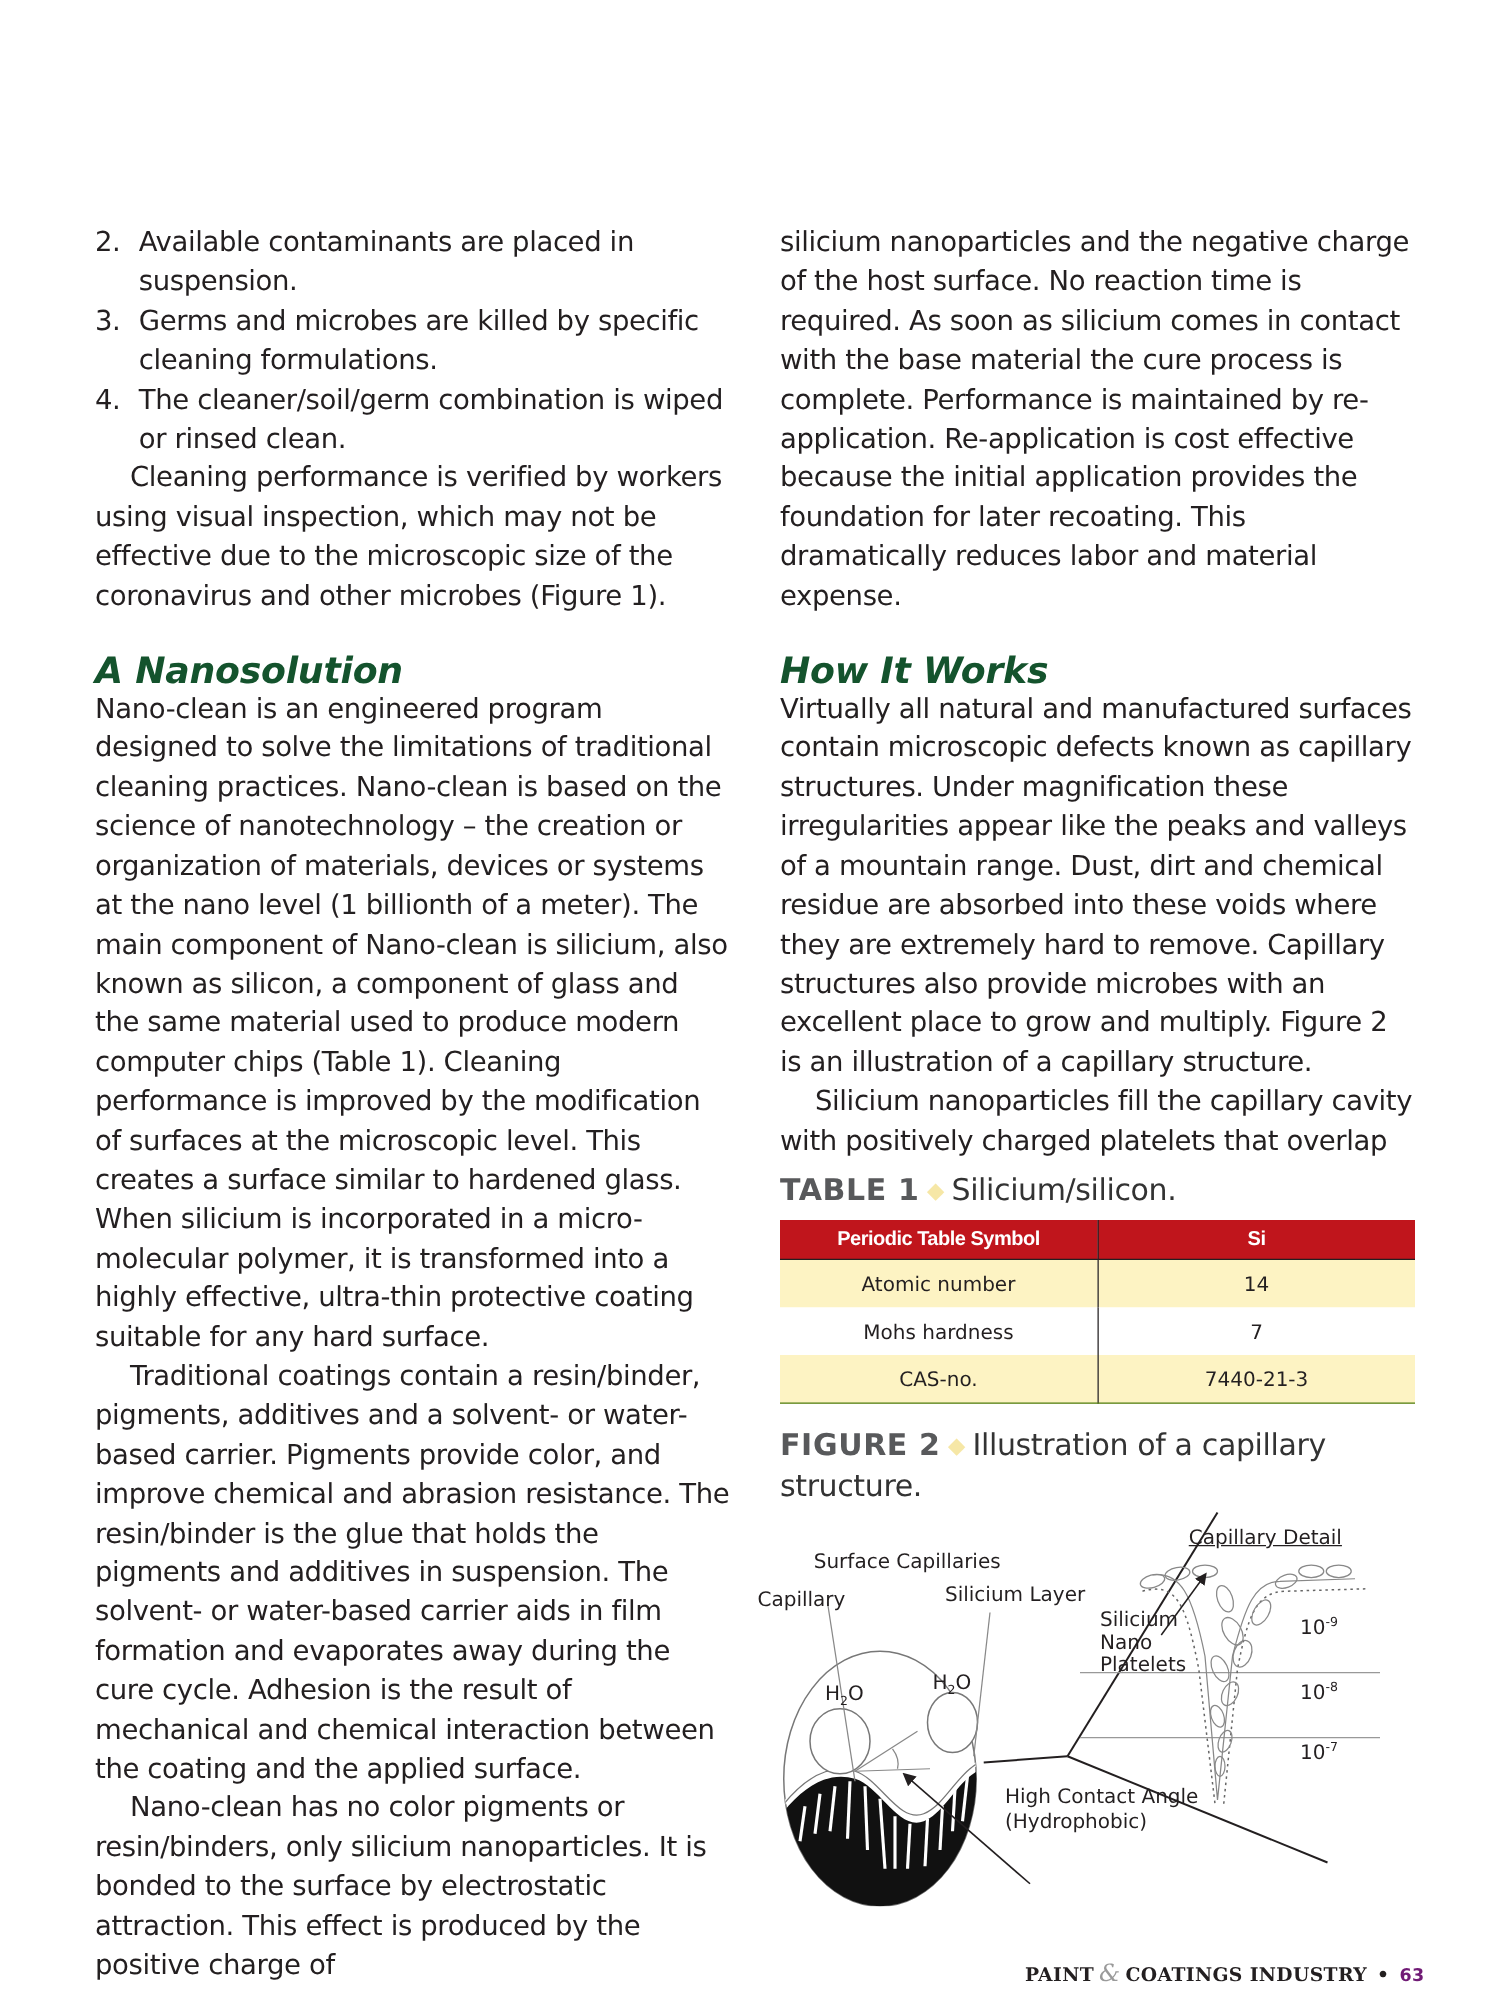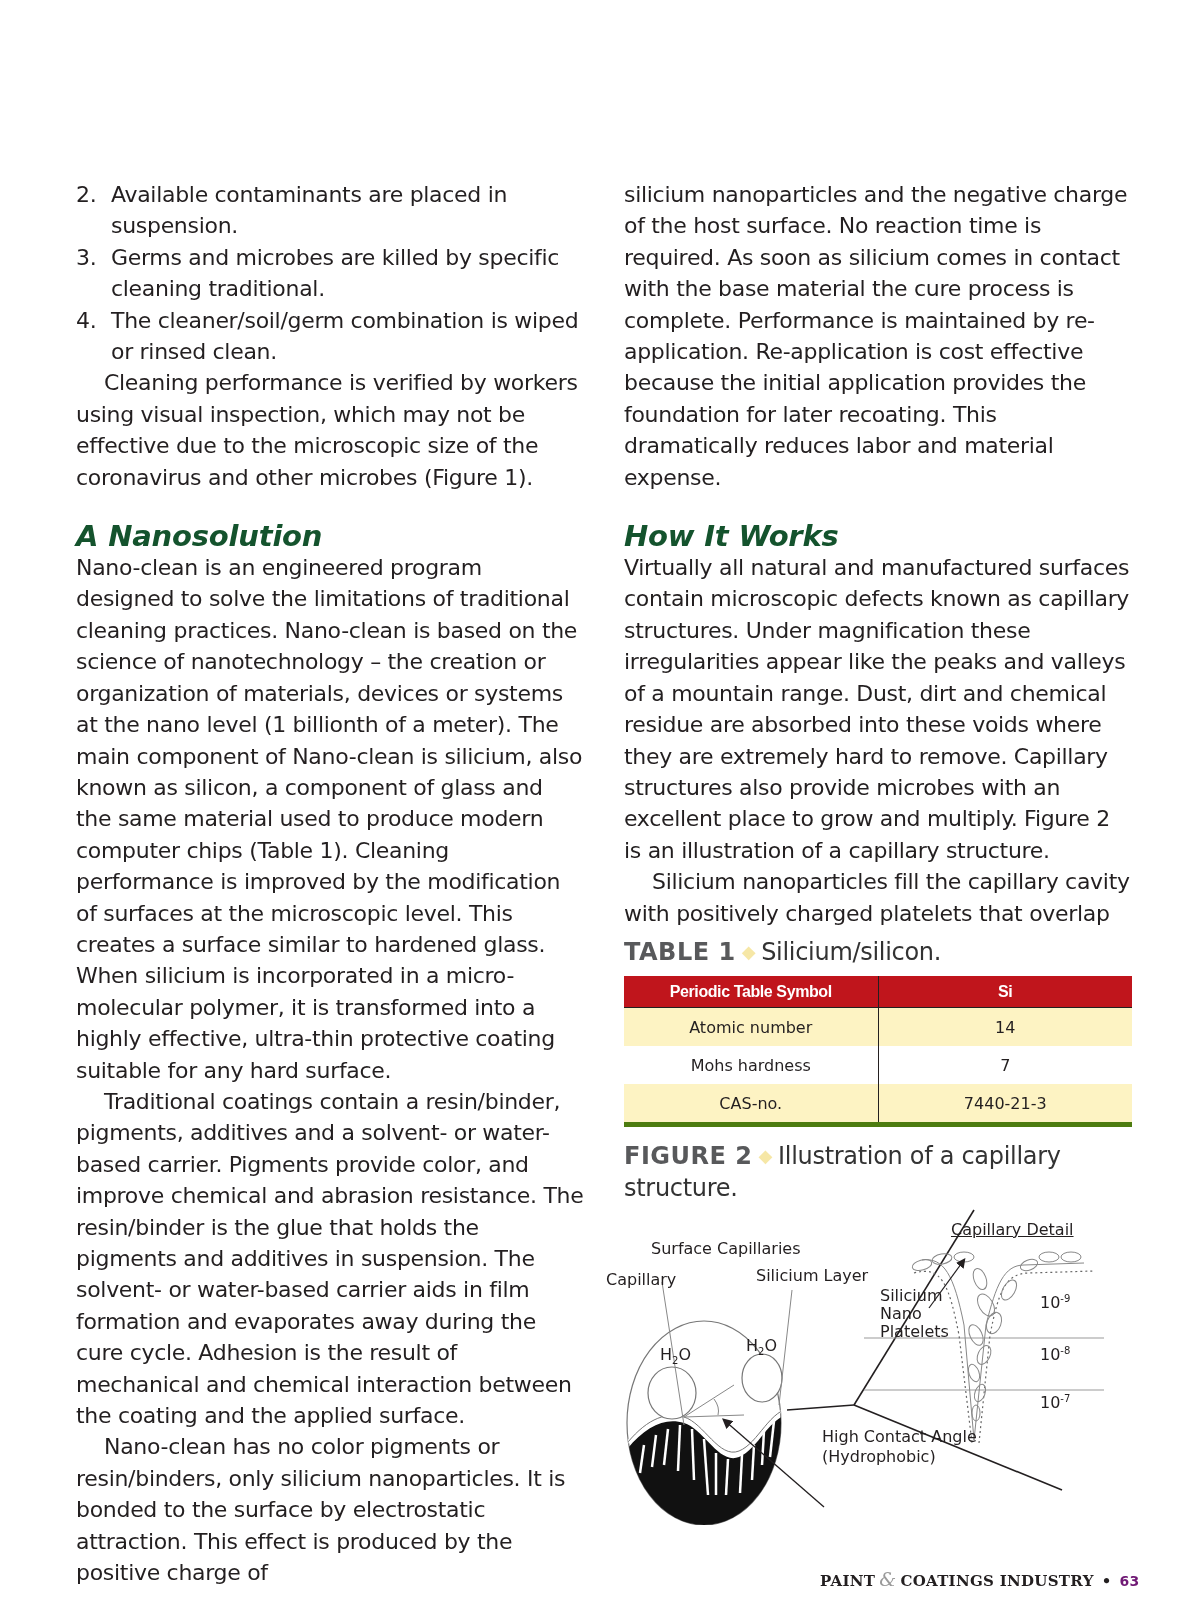--- a/index.html
+++ b/index.html
@@ -32,21 +32,21 @@
     border-collapse: collapse; font-size: 16px; text-align: center;
   }
   table.si th {
     background: #c0151c; color: #fff; font-family: "Liberation Sans Narrow", "Liberation Sans", sans-serif;
     font-weight: bold; height: 31px; padding: 0; font-size: 16px; letter-spacing: -0.4px;
   }
   table.si td { height: 30px; padding: 4px; color: #231f20; }
   table.si tr.odd td { background: #fdf3c3; }
   table.si tr.even td { background: #ffffff; }
   table.si th:first-child, table.si td:first-child { border-right: 1.5px solid #231f20; width: 50%; }
-  table.si tbody tr:last-child td { border-bottom: 5px solid #4d7c0f; }
+  table.si tbody tr:last-child td { border-bottom: 1px solid #4d7c0f; }
   table.si thead th { border-bottom: 1px solid #231f20; }
 
   .figure { position: absolute; left: 624px; top: 1195px; width: 500px; height: 330px; }
   .fig-label { position: absolute; font-family: "DejaVu Sans", sans-serif; font-size: 16px; color: #231f20; white-space: nowrap; line-height: 20px; }
   .fig-label sub { font-size: 10px; }
   .fig-label sup { font-size: 10px; }
 
   .footer {
     position: absolute; left: 820px; top: 1568px; font-family: "DejaVu Serif", "Liberation Serif", serif;
     font-weight: bold; font-size: 15px; color: #231f20; letter-spacing: 0.3px; white-space: nowrap;
@@ -59,21 +59,21 @@
 <body>
 
 <div class="col col-left">
   <ol class="steps">
     <li>
       <span class="num">2.</span>
       <span class="txt">Available contaminants are placed in suspension.</span>
     </li>
     <li>
       <span class="num">3.</span>
-      <span class="txt">Germs and microbes are killed by specific cleaning traditional.</span>
+      <span class="txt">Germs and microbes are killed by specific cleaning formulations.</span>
     </li>
     <li>
       <span class="num">4.</span>
       <span class="txt">The cleaner/soil/germ combination is wiped or rinsed clean.</span>
     </li>
   </ol>
   <p class="indent">Cleaning performance is verified by workers using visual inspection, which may not be effective due to the microscopic size of the coronavirus and other microbes (Figure 1).</p>
   <div class="gap-before-h"></div>
   <h2 class="section">A Nanosolution</h2>
   <p>Nano-clean is an engineered program designed to solve the limitations of traditional cleaning practices. Nano-clean is based on the science of nanotechnology – the creation or organization of materials, devices or systems at the nano level (1 billionth of a meter). The main component of Nano-clean is silicium, also known as silicon, a component of glass and the same material used to produce modern computer chips (Table 1). Cleaning performance is improved by the modification of surfaces at the microscopic level. This creates a surface similar to hardened glass. When silicium is incorporated in a micro-molecular polymer, it is transformed into a highly effective, ultra-thin protective coating suitable for any hard surface.</p>
@@ -206,21 +206,21 @@
   <div class="fig-label" style="left:122px; top:141px;"><span>H</span><sub>2</sub><span>O</span></div>
   <div class="fig-label" style="left:327px; top:25px;text-decoration:underline;">Capillary Detail</div>
   <div class="fig-label" style="left:256px; top:92px; line-height:18px;">
     <div>Silicium</div>
     <div>Nano</div>
     <div>Platelets</div>
   </div>
   <div class="fig-label" style="left:416px; top:94px;"><span>10</span><sup>-9</sup></div>
   <div class="fig-label" style="left:416px; top:146px;"><span>10</span><sup>-8</sup></div>
   <div class="fig-label" style="left:416px; top:194px;"><span>10</span><sup>-7</sup></div>
-  <div class="fig-label" style="left:198px; top:232px; line-height:20px;">
+  <div class="fig-label" style="left:180px; top:232px; line-height:20px;">
     <div>High Contact Angle</div>
     <div>(Hydrophobic)</div>
   </div>
 </div>
 
 <div class="footer">
   <span>PAINT</span><span class="amp">&amp;</span><span>COATINGS INDUSTRY</span><span class="bullet">•</span><span class="page">63</span>
 </div>
 
 </body></html>

